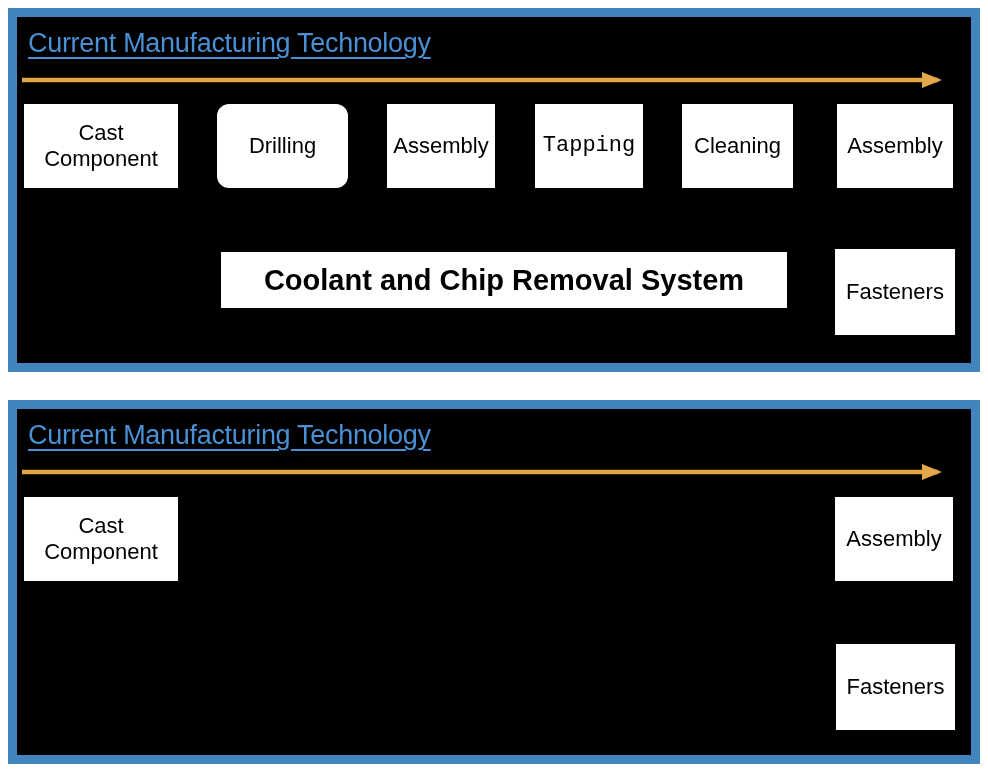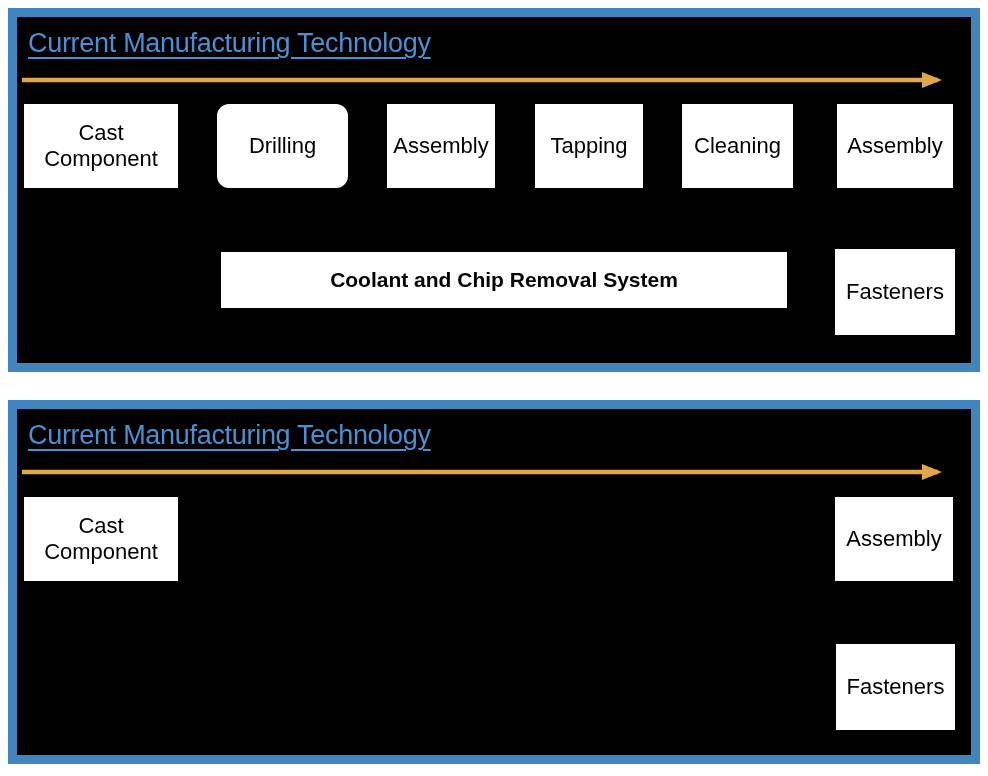--- a/index.html
+++ b/index.html
@@ -26,27 +26,27 @@
   }
 
   svg.arrow-layer { position: absolute; left: 0; top: 0; width: 954px; height: 346px; }
 
   .pbox {
     position: absolute; background: #ffffff; border: 2.5px solid #000000;
     display: flex; align-items: center; justify-content: center;
     text-align: center; font-size: 22px; color: #000000; line-height: 1.18;
   }
   .pbox .narrow { display: inline-block; max-width: 122px; }
-  .pbox.thick { border-width: 5px; font-weight: 700; font-size: 21px; }
+  .pbox.thick { border-width: 5px; font-weight: 700; font-size: 29px; }
 
   
   .t-cast      { left: 5px;   top: 85px;  width: 158px; height: 88px; }
   .t-drilling  { left: 198px; top: 85px;  width: 135px; height: 88px; border-radius: 14px; }
   .t-probing   { left: 368px; top: 85px;  width: 112px; height: 88px; }
-  .t-tapping   { left: 516px; top: 85px;  width: 112px; height: 88px; }
+  .t-tapping   { left: 516px; top: 85px;  width: 112px; height: 88px; font-family: Liberation Mono, monospace; }
   .t-cleaning  { left: 663px; top: 85px;  width: 115px; height: 88px; align-items: center; }
   .t-assembly  { left: 818px; top: 85px;  width: 120px; height: 88px; }
   .t-coolant   { left: 199px; top: 230px; width: 576px; height: 66px; }
   .t-fasteners { left: 816px; top: 230px; width: 124px; height: 90px; }
 
   
   .b-cast      { left: 5px;   top: 86px;  width: 158px; height: 88px; }
   .b-assembly  { left: 816px; top: 86px;  width: 122px; height: 88px; }
   .b-fasteners { left: 817px; top: 233px; width: 123px; height: 90px; }
 </style>

